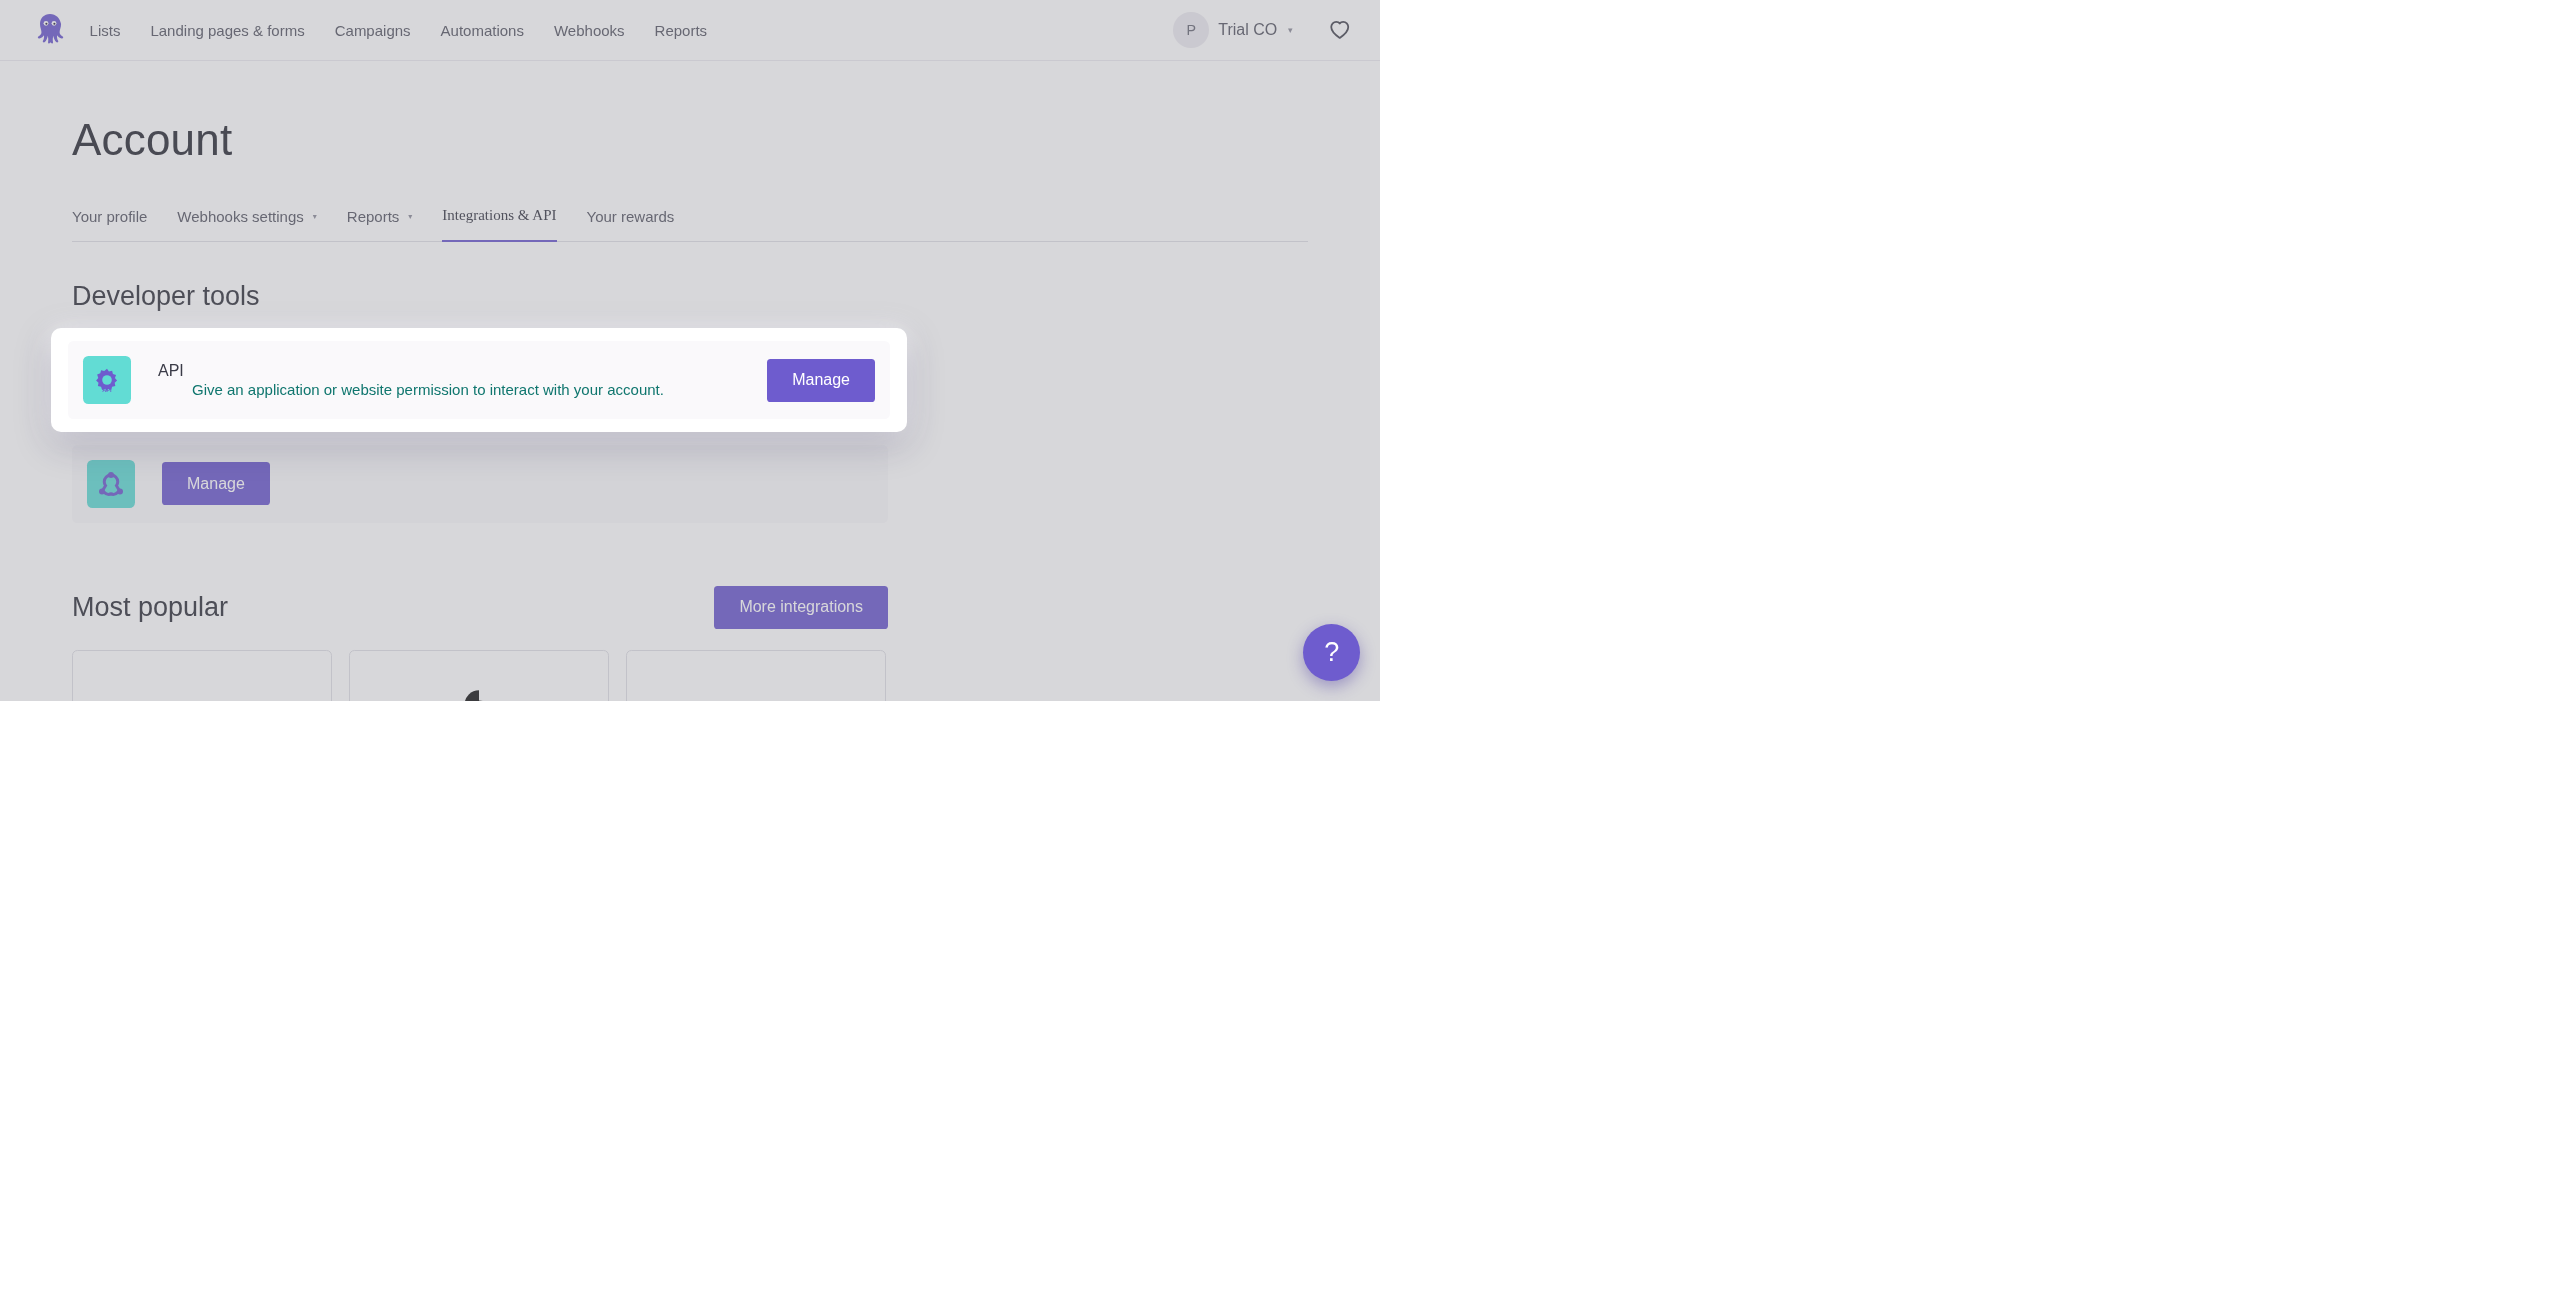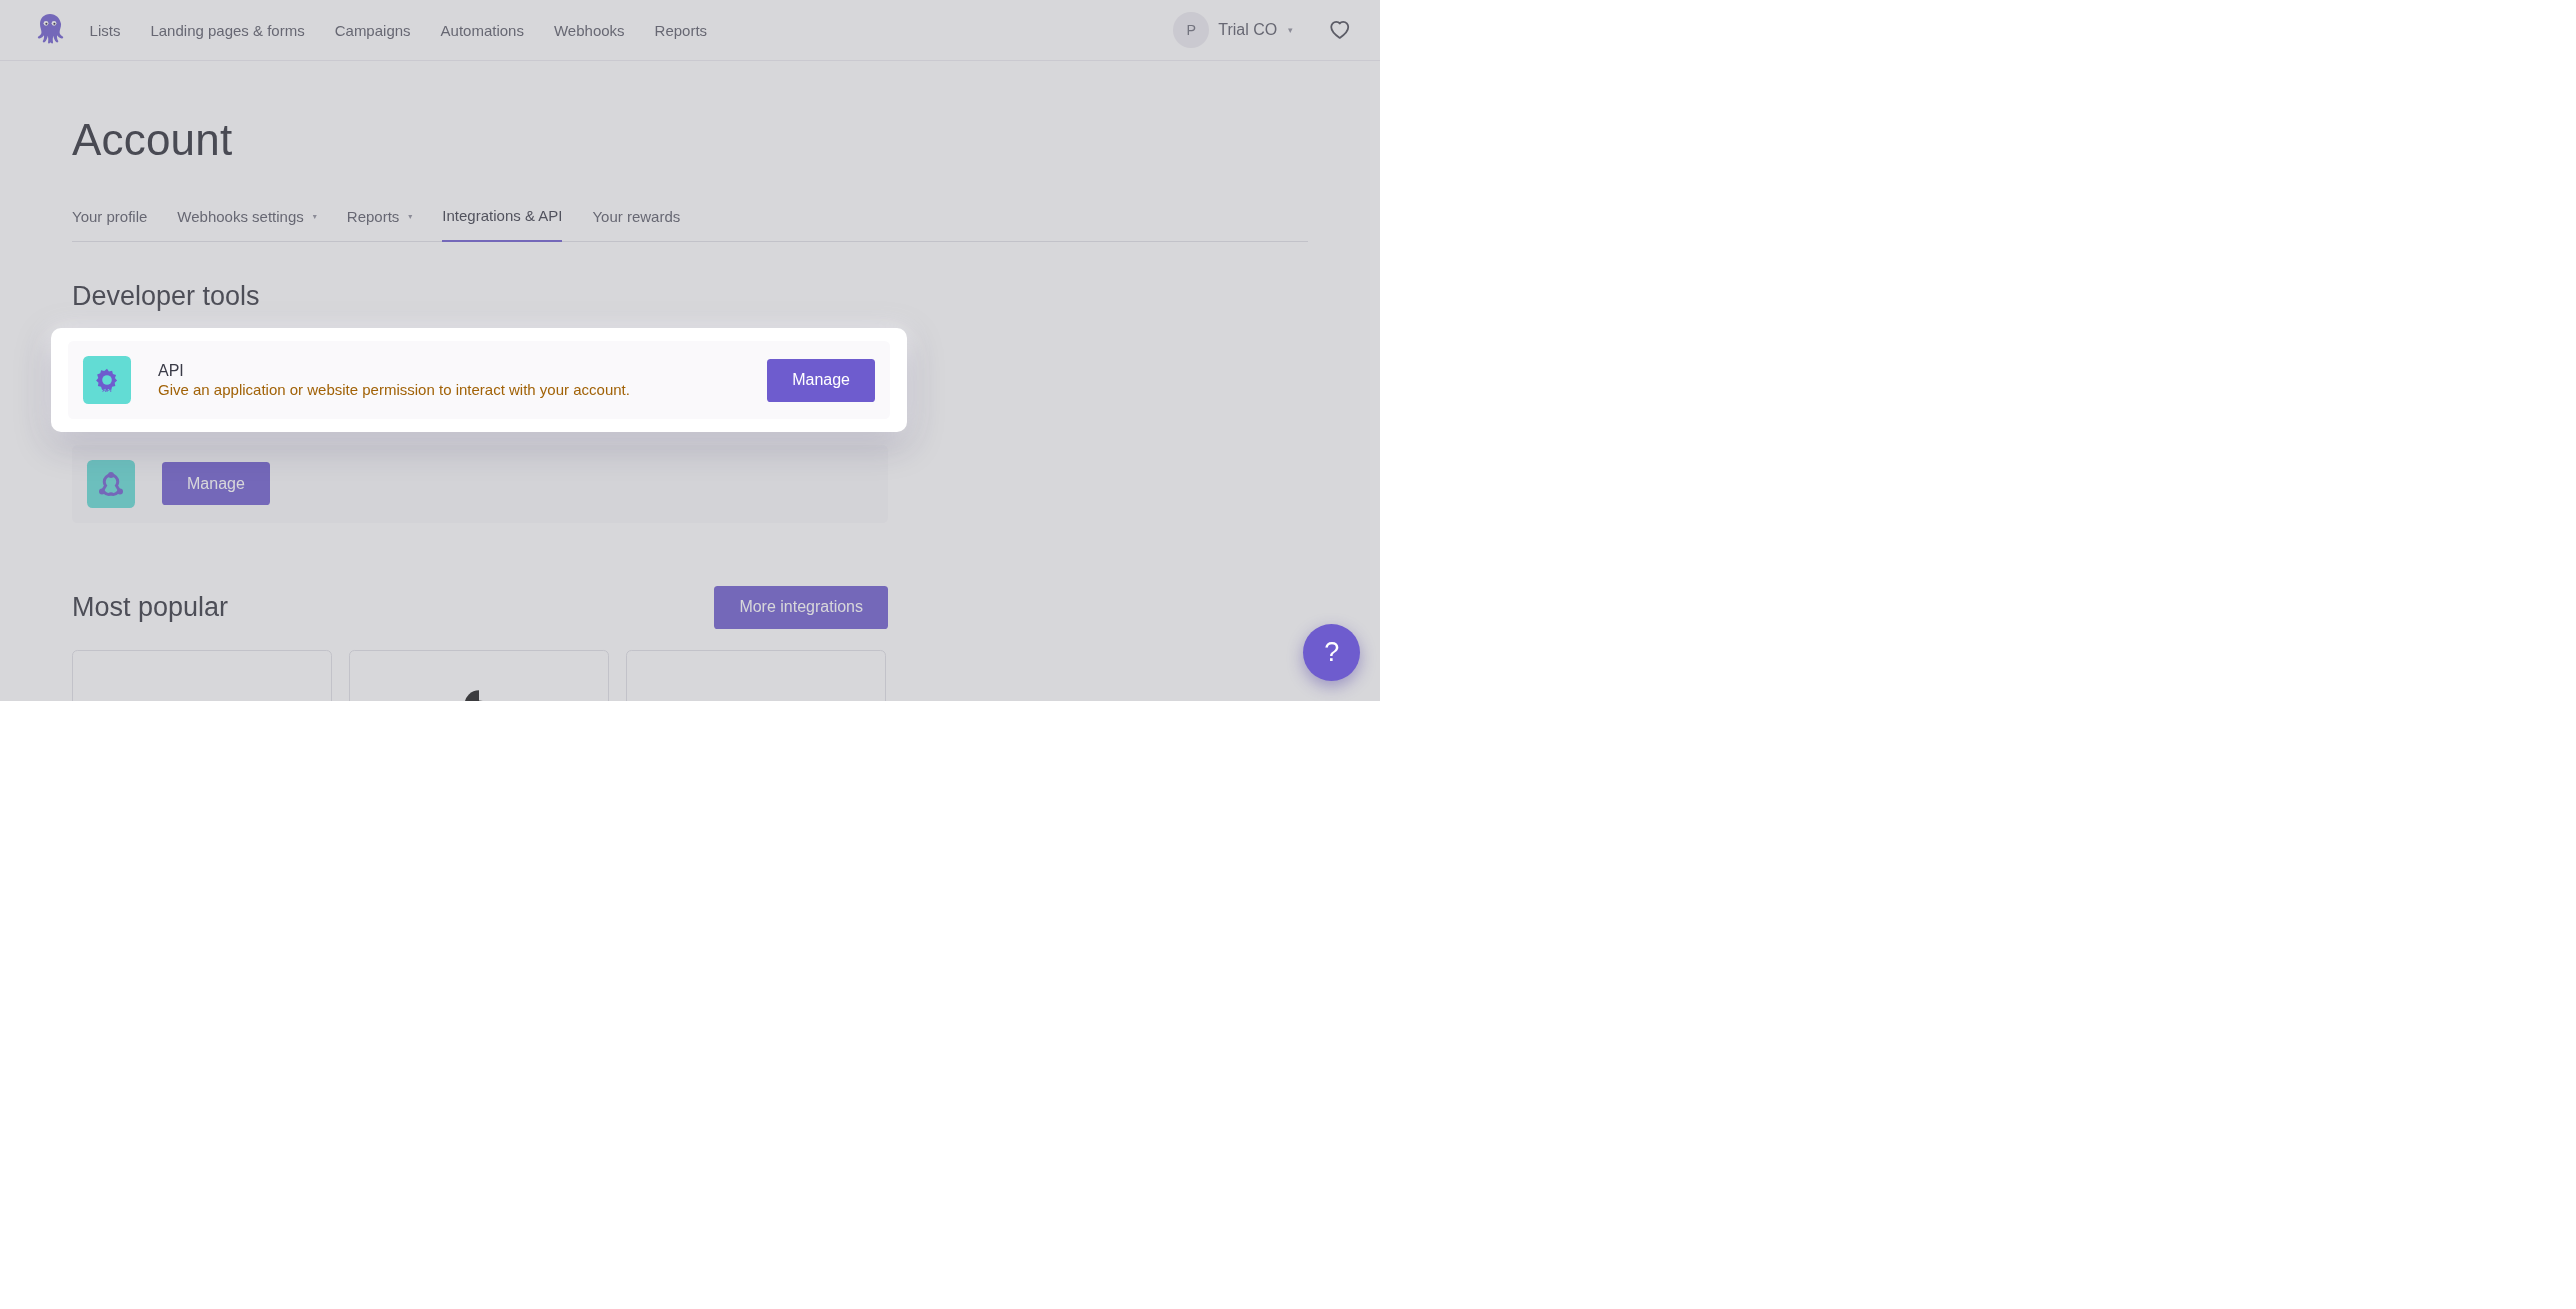--- a/index.html
+++ b/index.html
@@ -63,39 +63,39 @@
 
   .tabs {
     display:flex; gap:30px; align-items:center;
     border-bottom:0.9px solid var(--border); margin-bottom:39px;
   }
   .tab {
     padding:0 0 16px 0; font-size:15px; color:var(--tab-inactive); cursor:pointer;
     display:flex; align-items:center; gap:7.2px; position:relative; top:0.9px;
   }
   .tab .chev { font-size:8px; }
-  .tab.active { color:var(--text); border-bottom:2.7px solid var(--purple); font-weight:500; }
+  .tab.active { color:var(--text); border-bottom:2.7px solid var(--purple); font-weight:500;font-family:Liberation Serif, serif; }
 
   .section-title { font-size:27px; font-weight:400; margin:0 0 21.5px 0; color:#34353f; }
   .section-head { display:flex; align-items:center; justify-content:space-between; margin-bottom:21.5px; }
 
   .tool-list { display:flex; flex-direction:column; gap:32px; width:816px; }
   .tool-card {
     display:flex; align-items:center; padding:15px 15px 15px 15px;
     background:var(--card-bg); border-radius:5.4px; gap:27px;
   }
   .tool-icon {
     width:48px; height:48px; border-radius:5.4px; display:flex; align-items:center; justify-content:center;
     flex-shrink:0;
   }
   .tool-icon.api { background:#62dcd4; }
   .tool-icon.webhooks { background:#62dcd4; }
   .tool-text { flex:1; min-width:0; }
   .tool-title { font-size:16px; color:#3a3b47; margin-bottom:1.8px; }
-  .tool-desc { font-size:15px; color:#a16207; }
+  .tool-desc { font-size:15px; color:#0f766e;margin-left:34px; }
   .btn {
     background:var(--purple); color:#fff; border:none; border-radius:3.6px;
     padding:12.5px 25px; font-size:16px; cursor:pointer;
   }
 
   .most-popular { margin-top:63px; width:816px; }
   .integration-grid { display:flex; gap:17px; }
   .integration-card {
     width:260px; height:70px; border:0.9px solid var(--border); border-radius:5.4px;
     display:flex; align-items:flex-end; justify-content:center; padding-bottom:0;

